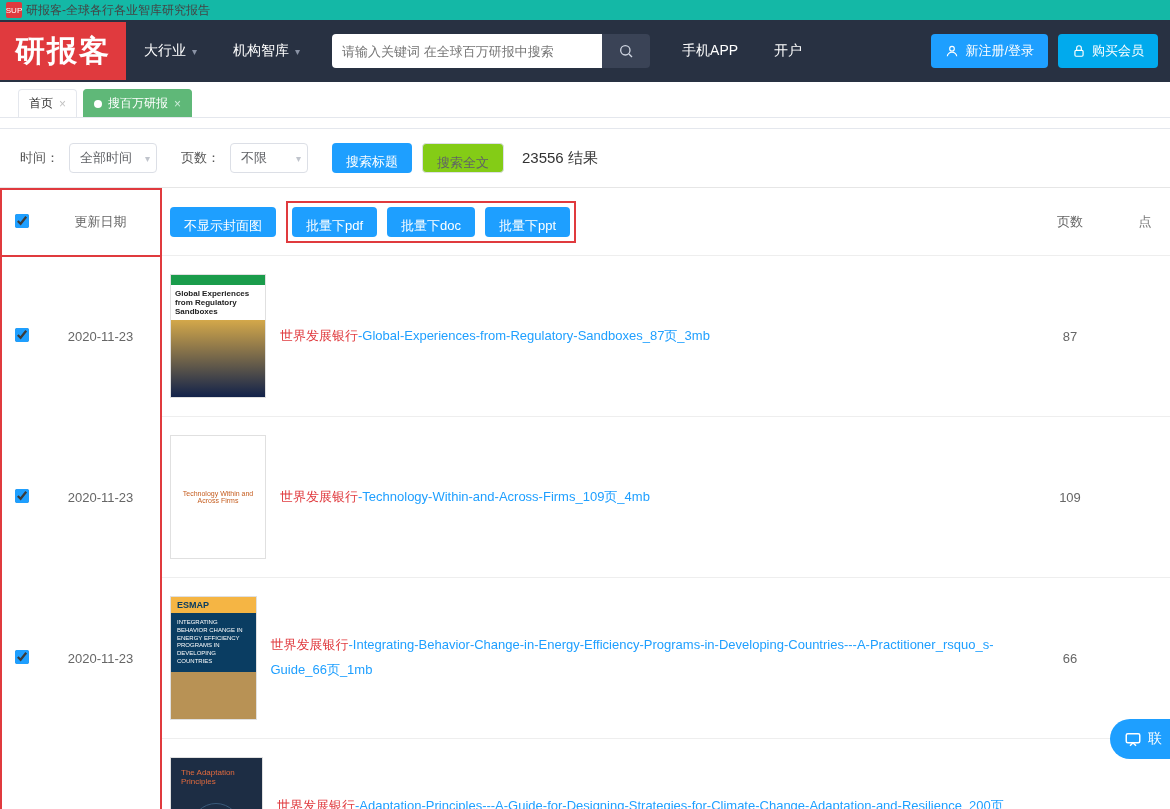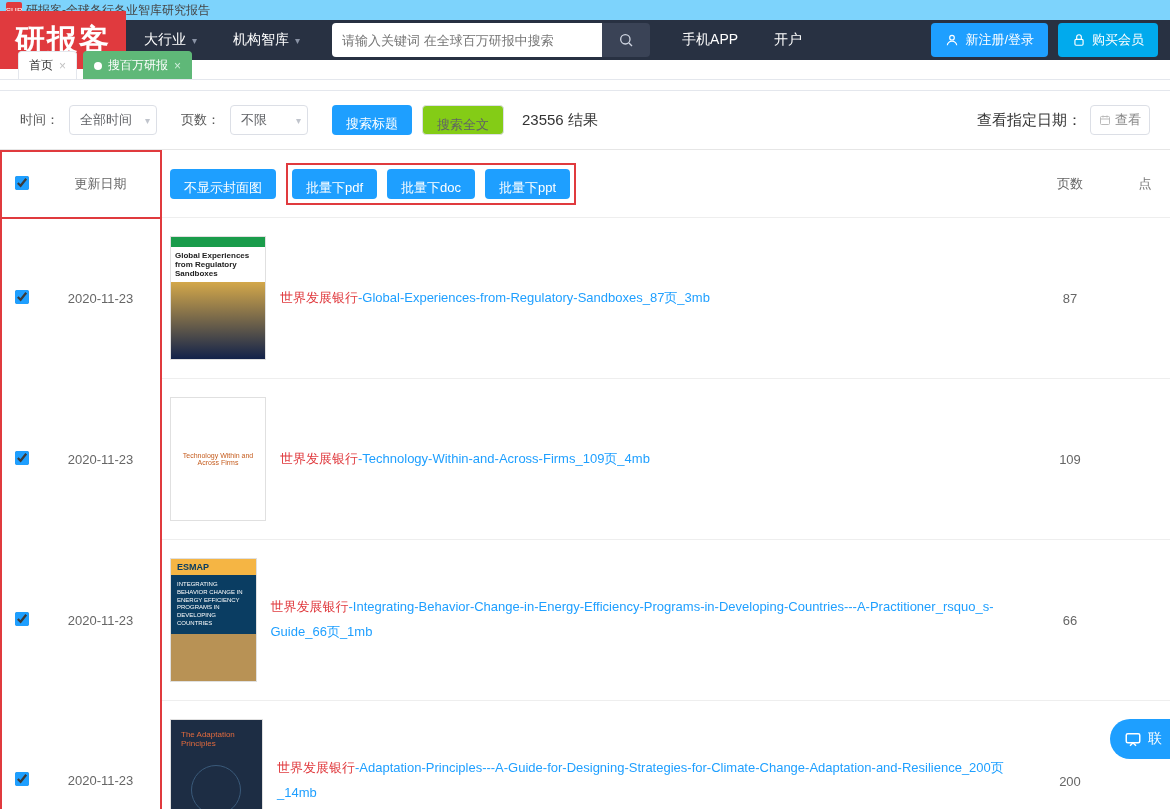--- a/index.html
+++ b/index.html
@@ -1,31 +1,31 @@
 <!DOCTYPE html>
 <html><head>
 <meta charset="utf-8">
 <style>
   * { box-sizing: border-box; margin: 0; padding: 0; font-family: "Microsoft YaHei", Arial, sans-serif; }
   body { font-size: 13px; color: #333; background: #fff; width: 1170px; }
-  .titlebar { height: 20px; display: flex; align-items: center; padding: 2px 6px; gap: 4px; background: #7dd3fc; }
+  .titlebar { height: 20px; display: flex; align-items: center; padding: 2px 6px; gap: 4px; background: #14b8a6; }
   .favicon { width: 16px; height: 16px; background: #e03a3e; color: #fff; font-size: 8px; display: flex; align-items: center; justify-content: center; border-radius: 2px; }
   .title-text { font-size: 12px; color: #444; }
-  .navbar { height: 40px; background: #283142; display: flex; align-items: center; }
+  .navbar { height: 62px; background: #283142; display: flex; align-items: center; }
   .logo { width: 126px; height: 58px; background: #e03a3e; color: #fff; font-size: 30px; font-weight: bold; display: flex; align-items: center; justify-content: center; letter-spacing: 2px; }
   .nav-item { color: #fff; padding: 0 18px; height: 58px; display: flex; align-items: center; gap: 6px; cursor: pointer; font-size: 14px; }
   .nav-item .chev { font-size: 10px; color: #8a93a5; }
   .search-wrap { display: flex; align-items: center; margin: 0 14px; }
   .search-input { width: 270px; height: 34px; border: none; border-radius: 4px 0 0 4px; padding: 0 10px; background: #fff; font-size: 13px; color: #888; outline: none; }
   .search-btn { width: 48px; height: 34px; background: #3a4356; border: none; border-radius: 0 4px 4px 0; color: #cfd5e1; display: flex; align-items: center; justify-content: center; cursor: pointer; }
   .nav-right { margin-left: auto; display: flex; align-items: center; gap: 10px; padding-right: 12px; }
   .btn { height: 34px; border: none; border-radius: 4px; cursor: pointer; display: flex; align-items: center; gap: 6px; padding: 8px 14px; font-size: 13px; }
   .btn-primary { background: #1e9fff; color: #fff; }
   .btn-accent { background: #01aaed; color: #fff; }
-  .tabs-bar { height: 20px; background: #fff; border-bottom: 1px solid #e4e7ed; display: flex; align-items: flex-end; padding: 0 18px; gap: 6px; }
+  .tabs-bar { height: 36px; background: #fff; border-bottom: 1px solid #e4e7ed; display: flex; align-items: flex-end; padding: 0 18px; gap: 6px; }
   .tab { height: 28px; border: 1px solid #e4e7ed; border-bottom: none; border-radius: 4px 4px 0 0; padding: 0 10px; display: flex; align-items: center; gap: 6px; font-size: 12px; cursor: pointer; background: #fff; }
   .tab.active { background: #5fb878; color: #fff; border-color: #5fb878; }
   .tab .dot { width: 8px; height: 8px; border-radius: 50%; background: #c2c2c2; }
   .tab.active .dot { background: #fff; }
   .tab .close { font-size: 12px; color: #c2c2c2; }
   .tab.active .close { color: #cfeedb; }
   .filters { height: 60px; border-top: 1px solid #e4e7ed; border-bottom: 1px solid #e6e6e6; display: flex; align-items: center; padding: 0 20px; gap: 10px; margin-top: 10px; }
   .lbl { font-size: 13px; color: #555; }
   .select { height: 30px; border: 1px solid #dcdfe6; border-radius: 4px; padding: 0 24px 0 10px; display: flex; align-items: center; position: relative; color: #606266; background: #fff; cursor: pointer; font-size: 13px; min-width: 78px; }
   .select .chev { position: absolute; right: 6px; font-size: 10px; color: #c0c4cc; }
@@ -135,32 +135,20 @@
   <div class="select">
     <span>不限</span>
     <span class="chev">▾</span>
   </div>
 
   <button class="btn-sm btn-sm-primary" style="margin-left:14px">搜索标题</button>
   <button class="btn-sm btn-sm-plain">搜索全文</button>
 
   <span class="result-count">23556 结果</span>
 
-  <div class="filters-right">
-    <span class="date-txt">查看指定日期：</span>
-    <div class="date-btn">
-      <svg width="12" height="12" viewBox="0 0 24 24" fill="none" stroke="#bbb" stroke-width="2">
-          <rect x="3" y="5" width="18" height="16" rx="2"></rect>
-          <line x1="3" y1="10" x2="21" y2="10"></line>
-          <line x1="8" y1="3" x2="8" y2="7"></line>
-          <line x1="16" y1="3" x2="16" y2="7"></line>
-        </svg>
-      <span>查看</span>
-    </div>
-  </div>
 </div>
 
 <table class="table">
   <thead>
     <tr>
       <th class="th col-check red-frame-1" style="border-right:none"><input type="checkbox" class="chk" checked="" style=""></th>
       <th class="th col-date red-frame-1" style="border-left:none">更新日期</th>
       <th class="th" style="text-align:left">
         <div class="action-row">
           <button class="btn-sm btn-sm-primary">不显示封面图</button>

